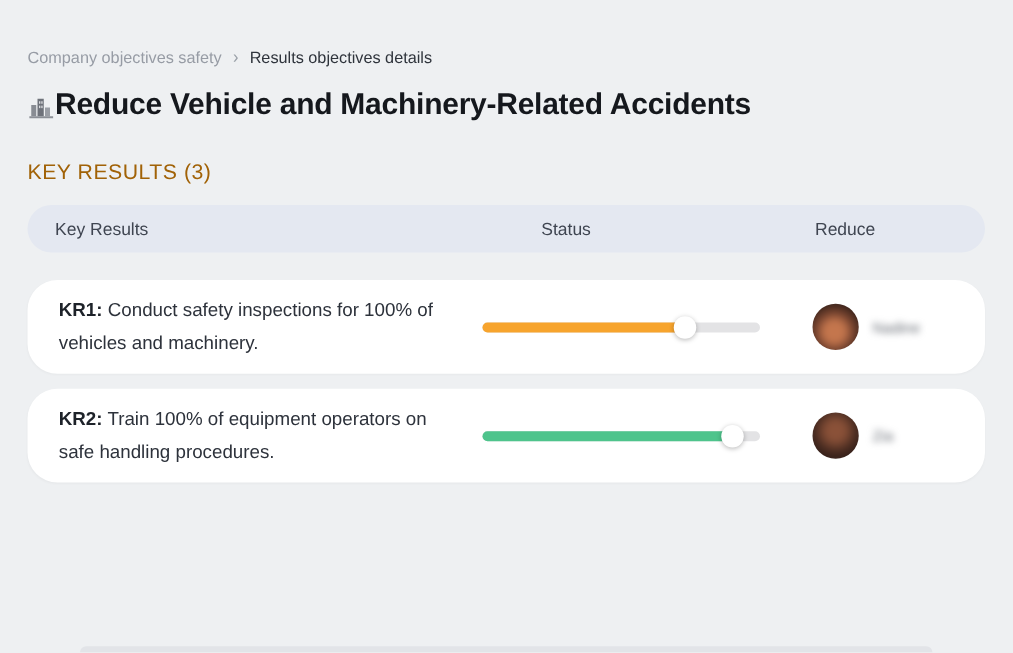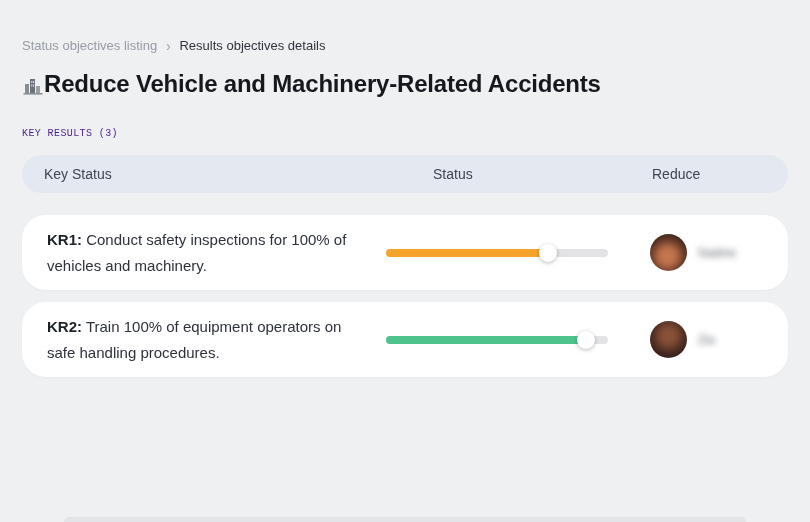--- a/index.html
+++ b/index.html
@@ -21,21 +21,21 @@
 
   
   .title-row { display: flex; align-items: center; gap: 0; margin-bottom: 30px; }
   .title-icon { width: 22px; height: 22px; flex: 0 0 auto; margin-top: 3px; }
   h1.page-title {
     font-size: 24px; font-weight: 800; color: #15181d; letter-spacing: -0.2px;
   }
 
   
   .section-label {
-    font-size: 10px; color: #4c1d95; letter-spacing: 0.4px; margin-bottom: 16px; font-family: Liberation Mono, monospace;
+    font-size: 17px; color: #a16207; letter-spacing: 0.4px; margin-bottom: 16px;
   }
 
   
   .grid {
     display: grid;
     grid-template-columns: 364px 264px 1fr;
     align-items: center;
   }
 
   
@@ -98,21 +98,21 @@
     position: absolute; bottom: 0; left: 64px; width: 682px; height: 5px;
     background: #e2e4e8; border-radius: 6px 6px 0 0;
   }
 </style>
 </head>
 <body>
 
 <div class="page">
 
   <div class="breadcrumb">
-    <span class="crumb-muted">Status objectives listing</span>
+    <span class="crumb-muted">Company objectives safety</span>
     <span class="crumb-sep">›</span>
     <span class="crumb-current">Results objectives details</span>
   </div>
 
   <div class="title-row">
     <span class="title-icon">
       <svg viewBox="0 0 22 22" width="22" height="22">
         <rect x="3" y="9" width="4" height="9" fill="#888c93"></rect>
         <rect x="8" y="4" width="5" height="14" fill="#6e727a"></rect>
         <rect x="14" y="11" width="4" height="7" fill="#9a9ea5"></rect>
@@ -122,21 +122,21 @@
         <rect x="11" y="9.5" width="1.1" height="2" fill="#d7d9dc"></rect>
         <rect x="1.5" y="18" width="19" height="1.6" fill="#8b8f96"></rect>
       </svg>
     </span>
     <h1 class="page-title">Reduce Vehicle and Machinery-Related Accidents</h1>
   </div>
 
   <div class="section-label">KEY RESULTS (3)</div>
 
   <div class="table-header grid">
-    <span class="th-keyresults">Key Status</span>
+    <span class="th-keyresults">Key Results</span>
     <span class="th-status">Status</span>
     <span class="th-owner">Reduce</span>
   </div>
 
   <div class="row-card grid">
     <div class="kr-cell">
       <span class="kr-label">KR1:</span>
       <span>Conduct safety inspections for 100% of vehicles and machinery.</span>
     </div>
     <div class="status-cell">

